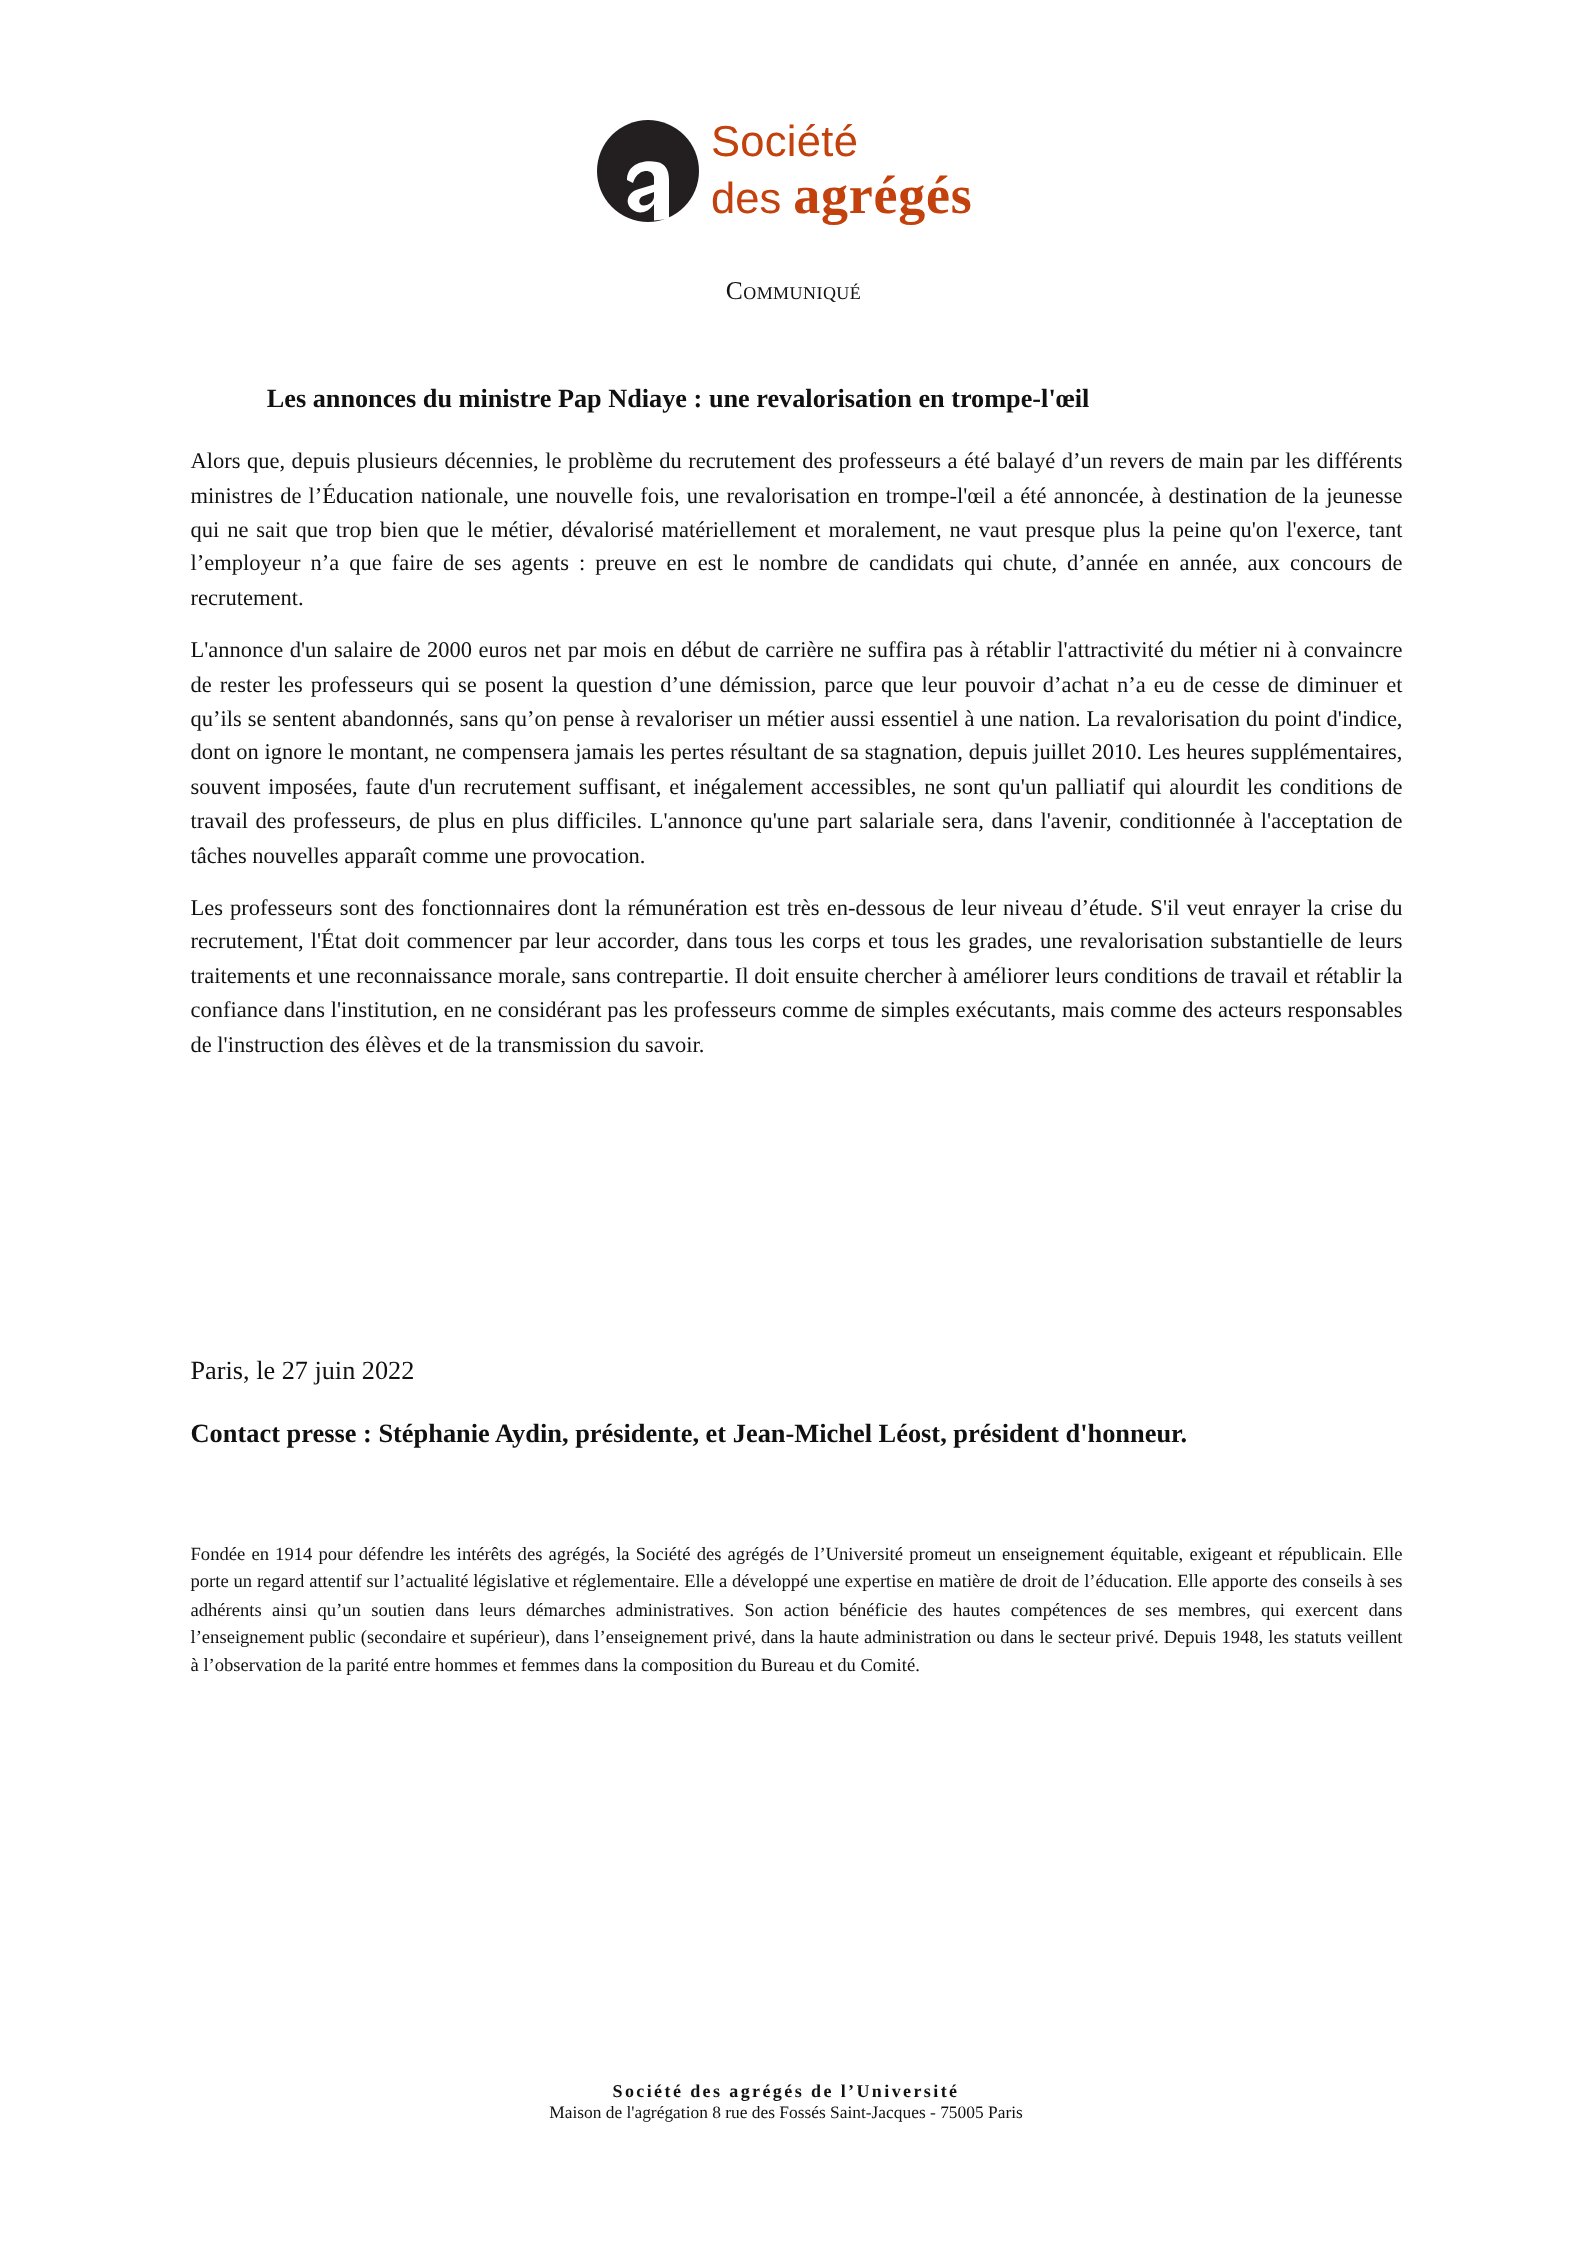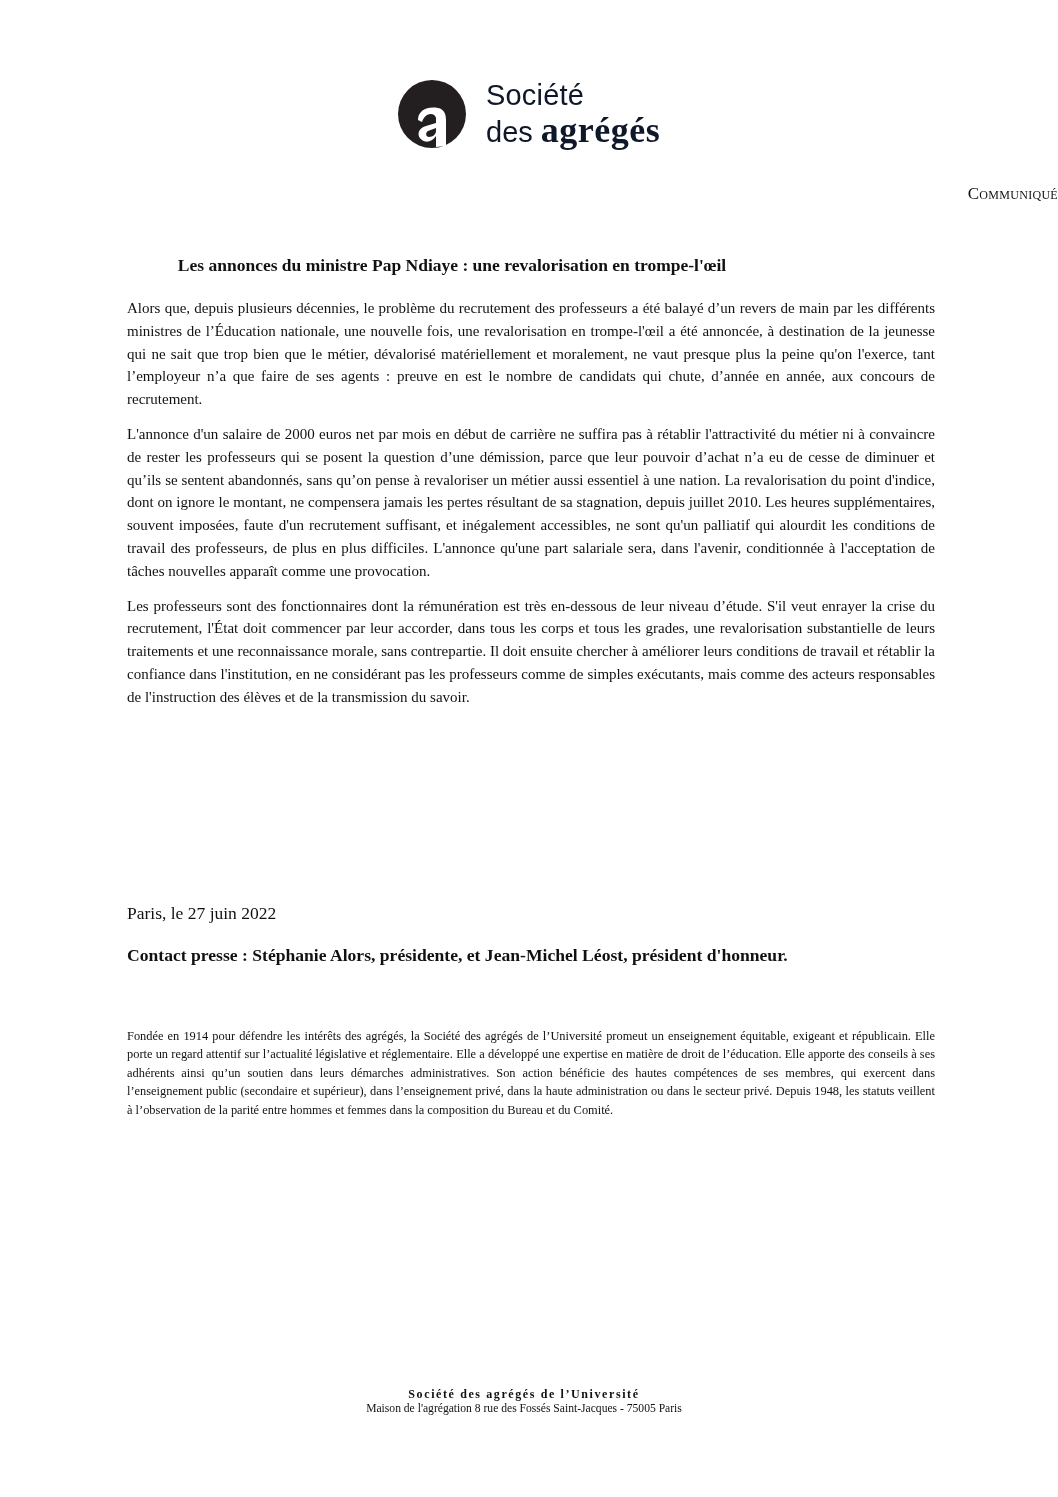--- a/index.html
+++ b/index.html
@@ -1,25 +1,25 @@
 <!DOCTYPE html>
 <html><head>
   <meta charset="utf-8">
   <style>
     html, body { margin: 0; padding: 0; background: #ffffff; }
     body { width: 1058px; height: 1497px; position: relative; overflow: hidden;
            font-family: "Liberation Serif", "DejaVu Serif", serif; color: #111; }
     .logo { position: absolute; left: 398px; top: 78px; height: 72px; display: flex; align-items: center; }
     .logo-mark { width: 68px; height: 68px; }
-    .logo-text { margin-left: 20px; font-family: "Liberation Sans", "DejaVu Sans", sans-serif; color: #0f172a; line-height: 1; }
+    .logo-text { margin-left: 8px; font-family: "Liberation Sans", "DejaVu Sans", sans-serif; color: #c2410c; line-height: 1; }
     .logo-line1 { font-size: 29px; font-weight: 300; letter-spacing: 0.2px; }
     .logo-line2 { font-size: 29px; margin-top: 2px; white-space: nowrap; }
     .logo-line2 .big { font-family: "Liberation Serif", "DejaVu Serif", serif; font-weight: bold; font-size: 36px; letter-spacing: 0.5px; }
 
-    .kicker { position: absolute; top: 184px; left: 0; width: 1058px; text-align: right;
+    .kicker { position: absolute; top: 184px; left: 0; width: 1058px; text-align: center;
               font-variant: small-caps; font-size: 17px; letter-spacing: 0.3px; }
     .title { position: absolute; top: 255px; left: 0; width: 904px; text-align: center;
              font-weight: bold; font-size: 17.5px; }
 
     .body { position: absolute; left: 127px; width: 808px; top: 297px; }
     .para { font-size: 15px; line-height: 22.8px; text-align: justify; margin: 0 0 12px 0; }
     .date { position: absolute; left: 127px; top: 903px; font-size: 17.5px; }
     .contact { position: absolute; left: 127px; top: 945px; width: 820px; font-weight: bold; font-size: 17.6px; line-height: 21px; }
     .about { position: absolute; left: 127px; top: 1027px; width: 808px; font-size: 12.4px;
              line-height: 18.4px; text-align: justify; }
@@ -49,21 +49,21 @@
 
 <div class="body">
   <p class="para">Alors que, depuis plusieurs décennies, le problème du recrutement des professeurs a été balayé d’un revers de main par les différents ministres de l’Éducation nationale, une nouvelle fois, une revalorisation en trompe-l'œil  a été annoncée, à destination de la jeunesse qui ne sait que trop bien que le métier, dévalorisé matériellement et moralement, ne vaut presque plus la peine qu'on l'exerce, tant l’employeur n’a que faire de ses agents : preuve en est le nombre de candidats qui chute, d’année en année, aux concours de recrutement.</p>
   <p class="para">L'annonce d'un salaire de 2000 euros net par mois en début de carrière ne suffira pas à rétablir l'attractivité du métier ni à convaincre de rester les professeurs qui se posent la question d’une démission, parce que leur pouvoir d’achat n’a eu de cesse de diminuer et qu’ils se sentent abandonnés, sans qu’on pense à revaloriser un métier aussi essentiel à une nation. La revalorisation du point d'indice, dont on ignore le montant, ne compensera jamais les pertes résultant de sa stagnation, depuis juillet 2010. Les heures supplémentaires, souvent imposées, faute d'un recrutement suffisant, et inégalement accessibles, ne sont qu'un palliatif qui alourdit les conditions de travail des professeurs, de plus en plus difficiles. L'annonce qu'une part salariale sera, dans l'avenir, conditionnée à l'acceptation de tâches nouvelles apparaît comme une provocation.</p>
   <p class="para">Les professeurs sont des fonctionnaires dont la rémunération est très en-dessous de leur niveau d’étude. S'il veut enrayer la crise du recrutement, l'État doit commencer par leur accorder, dans tous les corps et tous les grades, une revalorisation substantielle de leurs traitements et une reconnaissance morale, sans contrepartie. Il doit ensuite chercher à améliorer leurs conditions de travail et rétablir la confiance dans l'institution, en ne considérant pas les professeurs comme de simples exécutants, mais comme des acteurs responsables de l'instruction des élèves et de la transmission du savoir.</p>
 </div>
 
 <div class="date">Paris, le 27 juin 2022</div>
 
 <div class="contact">
-  <div>Contact presse : Stéphanie Alors, présidente, et Jean-Michel Léost, président d'honneur.</div>
+  <div>Contact presse : Stéphanie Aydin, présidente, et Jean-Michel Léost, président d'honneur.</div>
 </div>
 
 <div class="about">Fondée en 1914 pour défendre les intérêts des agrégés, la Société des agrégés de l’Université promeut un enseignement équitable, exigeant et républicain. Elle porte un regard attentif  sur l’actualité législative et réglementaire. Elle a développé une expertise en matière de droit de l’éducation. Elle apporte des conseils à ses adhérents ainsi qu’un soutien dans leurs démarches administratives. Son action bénéficie des hautes compétences de ses membres, qui exercent dans l’enseignement public (secondaire et supérieur), dans l’enseignement privé, dans la haute administration ou dans le secteur privé. Depuis 1948, les statuts veillent à l’observation de la parité entre hommes et femmes dans la composition du Bureau et du Comité.</div>
 
 <div class="footer">
   <div class="org">Société des agrégés de l’Université</div>
   <div>Maison de l'agrégation 8 rue des Fossés Saint-Jacques - 75005 Paris</div>
 </div>
 
 </body></html>

